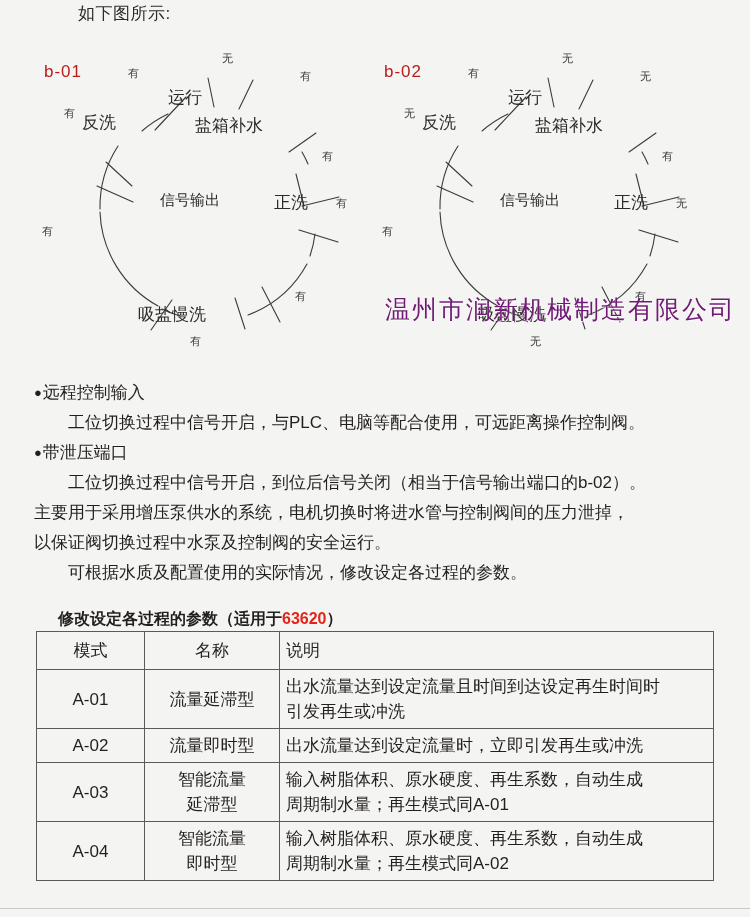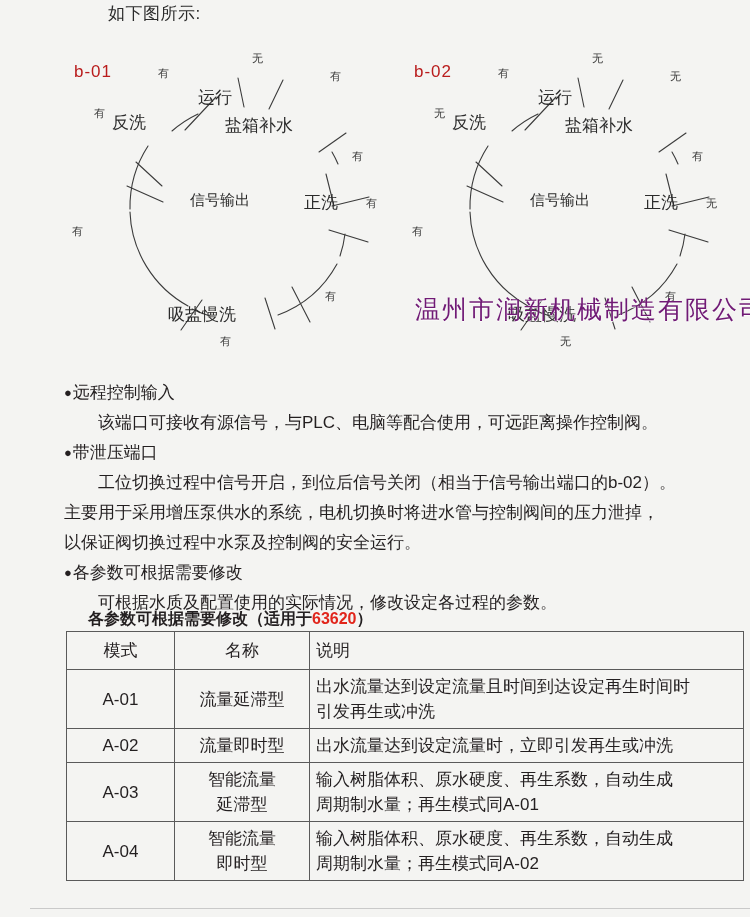--- a/index.html
+++ b/index.html
@@ -4,21 +4,21 @@
 <style>
   html,body{margin:0;padding:0;}
   body{
     width:750px;height:917px;
     background:#f4f4f2;
     font-family:"Liberation Sans","DejaVu Sans",sans-serif;
     color:#231f20;
     position:relative;
     overflow:hidden;
   }
-  .page{position:absolute;inset:0;margin-left:30px;}
+  .page{position:absolute;inset:0;}
 
   
   .intro{
     position:absolute;left:78px;top:2px;
     font-size:17px;letter-spacing:.5px;color:#2b2b2b;
   }
 
   
   .diagram-area{position:absolute;left:0;top:34px;width:750px;height:340px;}
   .diagram{position:absolute;top:0;width:350px;height:340px;}
@@ -197,37 +197,34 @@
     </div>
 
     <div class="watermark">温州市润新机械制造有限公司</div>
   </div>
 
   <div class="copy">
 
     <div class="bullet-line">
       <span class="dot">●</span><span>远程控制输入</span>
     </div>
-    <div class="para indent">该端口可接收有源信号，与PLC、电脑等配合使用，可远距离操作控制阀。</div>
+    <div class="para indent">工位切换过程中信号开启，与PLC、电脑等配合使用，可远距离操作控制阀。</div>
 
     <div class="bullet-line">
       <span class="dot">●</span><span>带泄压端口</span>
     </div>
     <div class="para indent">工位切换过程中信号开启，到位后信号关闭（相当于信号输出端口的b-02）。</div>
     <div class="para">主要用于采用增压泵供水的系统，电机切换时将进水管与控制阀间的压力泄掉，</div>
     <div class="para">以保证阀切换过程中水泵及控制阀的安全运行。</div>
 
-    <div class="bullet-line">
-      <span class="dot">●</span><span>各参数可根据需要修改</span>
-    </div>
     <div class="para indent">可根据水质及配置使用的实际情况，修改设定各过程的参数。</div>
   </div>
 
   <div class="table-title">
-    <span>各参数可根据需要修改（适用于</span><span class="hl">63620</span><span>）</span>
+    <span>修改设定各过程的参数（适用于</span><span class="hl">63620</span><span>）</span>
   </div>
 
   <table class="modes">
     <thead>
       <tr>
         <td class="c-mode">模式</td>
         <td class="c-name">名称</td>
         <td class="c-desc" style="text-align:left">说明</td>
       </tr>
     </thead>

